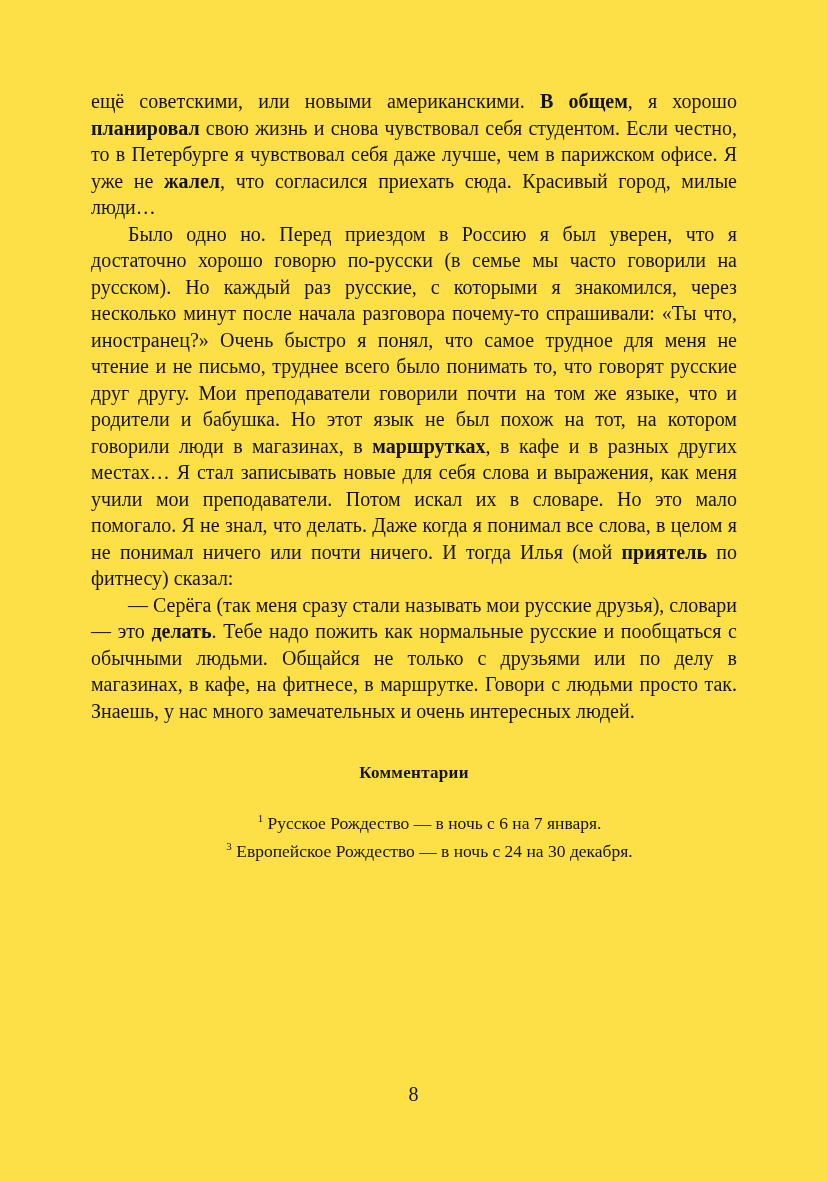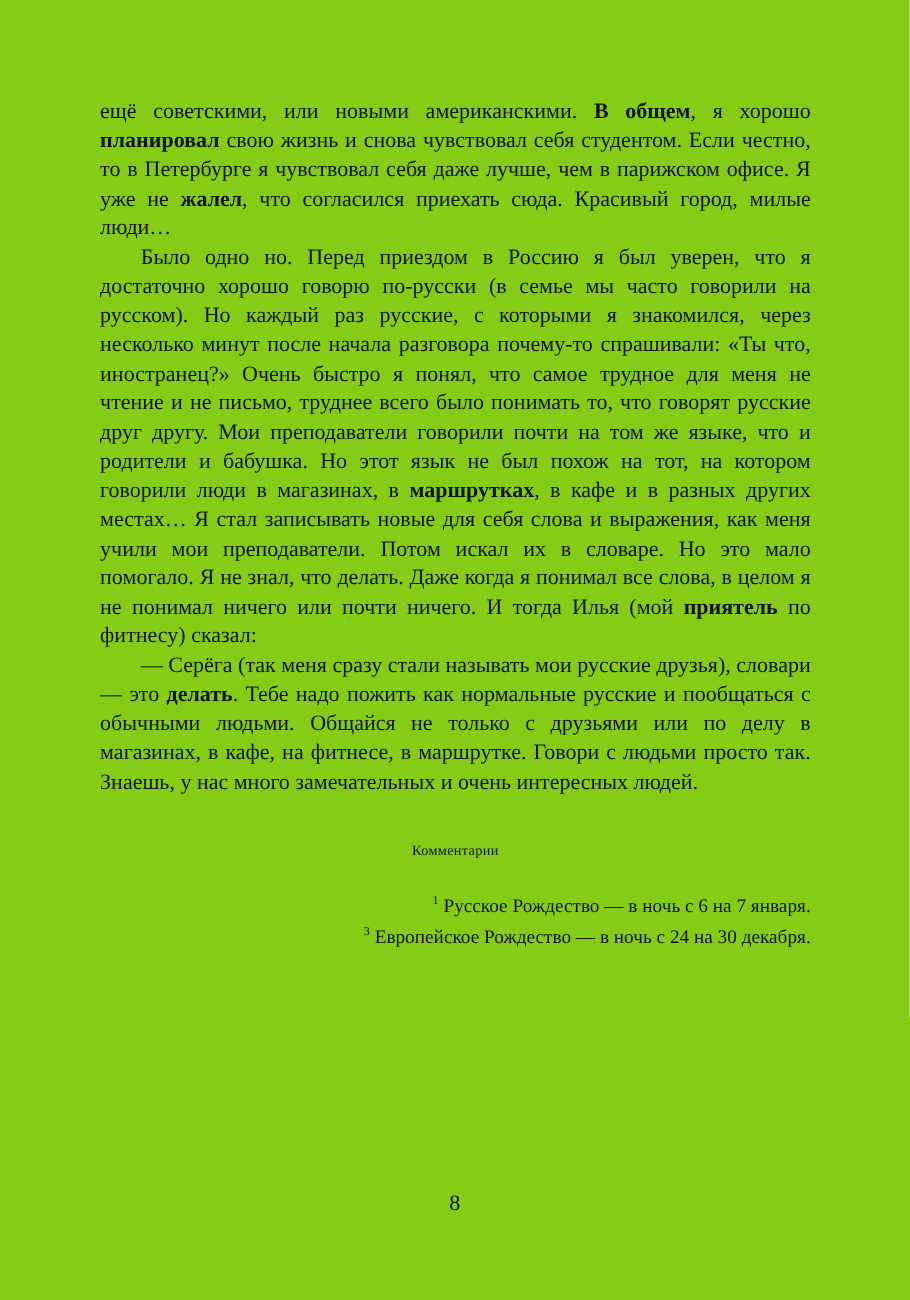--- a/index.html
+++ b/index.html
@@ -5,21 +5,21 @@
   html, body {
     margin: 0;
     padding: 0;
     background: #ffffff;
   }
   .page {
     position: relative;
     width: 827px;
     height: 1182px;
     margin: 0 auto;
-    background: #84cc16;
+    background: #fde047;
     overflow: hidden;
     color: #131313;
     font-family: "Liberation Serif", "DejaVu Serif", serif;
   }
   .text-block {
     position: absolute;
     left: 91px;
     top: 88px;
     width: 646px;
     font-size: 20px;
@@ -32,29 +32,29 @@
   }
   .para.indent {
     text-indent: 37px;
   }
   .para b {
     font-weight: bold;
   }
   .comments-heading {
     margin: 36px 0 22px 0;
     text-align: center;
-    font-weight: normal;
-    font-size: 13px;
+    font-weight: bold;
+    font-size: 17px;
     letter-spacing: 0.3px;
   }
   .footnotes {
     margin: 0 0 0 31px;
     font-size: 17.5px;
     line-height: 28.5px;
-    text-align: right;
+    text-align: center;
   }
   .footnote {
     margin: 0;
     padding: 0;
   }
   .footnote sup {
     font-size: 11px;
     line-height: 0;
   }
   .page-number {

